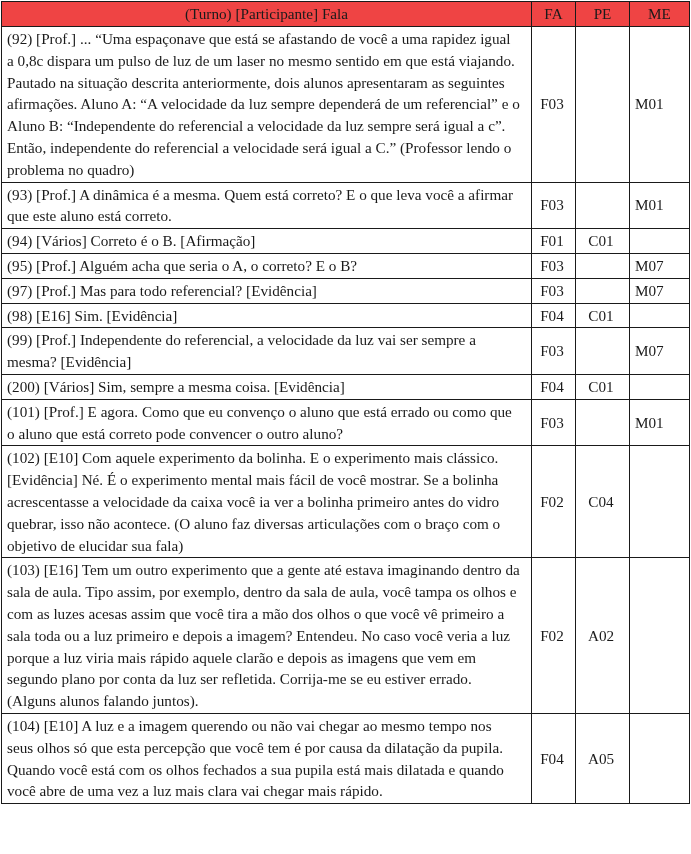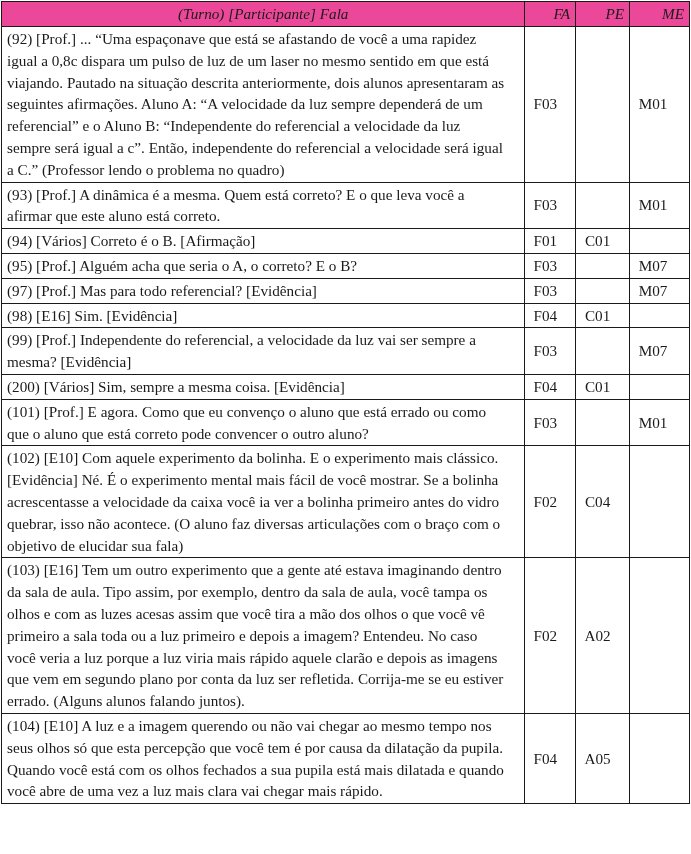--- a/index.html
+++ b/index.html
@@ -6,30 +6,30 @@
   body { width: 691px; height: 854px; overflow: hidden; }
   table {
     border-collapse: collapse;
     position: absolute; left: 1px; top: 1px;
     width: 689px;
     font-family: "Liberation Serif", "DejaVu Serif", serif;
     font-size: 15.2px;
     color: #1a1a1a;
     line-height: 21.8px;
   }
-  th, td { border: 1px solid #1a1a1a; padding: 1px 18px 1px 5px; vertical-align: middle; }
-  thead th { background: #ec4899; font-weight: normal; height: 22px; padding: 1px 5px; font-style: italic; }
+  th, td { border: 1px solid #1a1a1a; padding: 1px 11px 1px 5px; vertical-align: middle; }
+  thead th { background: #ef4444; font-weight: normal; height: 22px; padding: 1px 5px; }
   th.fala { text-align: center; }
   col.c-fala { width: 530px; }
   col.c-fa { width: 44px; }
   col.c-pe { width: 54px; }
   col.c-me { width: 60px; }
   td.code { text-align: center; padding-left: 8px; }
-  td.code-me { text-align: center; }
-  th.code { text-align: right; }
+  td.code-me { text-align: left; }
+  th.code { text-align: center; }
 </style>
 </head>
 <body>
 
 <table>
   <colgroup>
     <col class="c-fala">
       <col class="c-fa">
       <col class="c-pe">
       <col class="c-me">

